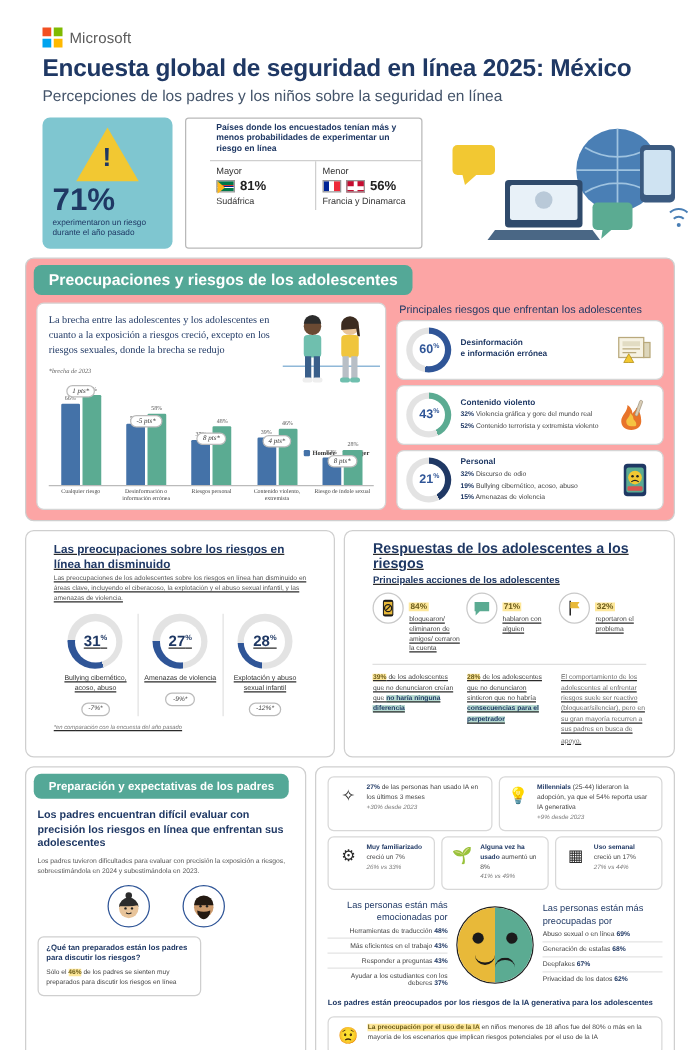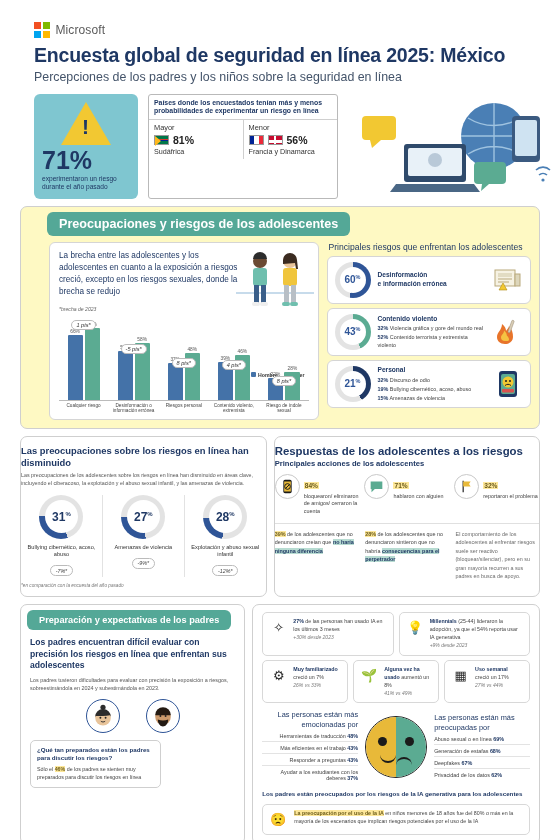--- a/index.html
+++ b/index.html
@@ -24,46 +24,46 @@
   h1.title { font-size: 19.5px; color: #1f3864; font-weight: bold; padding-left: 20px; letter-spacing: -.2px; }
   .subtitle { font-size: 12.4px; color: #44546a; padding-left: 20px; padding-top: 3px; }
 
   
   .topstats { display: flex; gap: 10px; padding: 10px 6px 0 20px; align-items: stretch; position: relative; z-index: 3; }
   .bigstat { width: 104px; background: #7fc6d0; border-radius: 6px; padding: 6px 8px 8px; position: relative; }
   .warn-tri { width: 0; height: 0; margin: 2px auto 0; border-left: 25px solid transparent; border-right: 25px solid transparent; border-bottom: 43px solid #f2c832; position: relative; }
   .warn-tri::after { content: "!"; position: absolute; left: -4px; top: 13px; font-size: 21px; font-weight: bold; color: #1f3864; }
   .bigstat .num { font-size: 25px; font-weight: bold; color: #1f3864; line-height: 1; margin-top: 3px; }
   .bigstat .cap { font-size: 6.6px; color: #1f3864; line-height: 1.25; margin-top: 2px; }
-  .ctable { flex: 1; border: 1px solid #b9b9b9; border-radius: 3px; background: #fff; max-width: 190px; }
+  .ctable { flex: 1; border: 1px solid #b9b9b9; border-radius: 3px; background: #fff; max-width: 190px; padding-left: 19px; }
   .ctable .ct-head { font-size: 6.9px; font-weight: bold; color: #1f3864; padding: 4px 5px 3px; line-height: 1.3; }
   .ct-row { display: flex; border-top: 1px solid #cfcfcf; }
   .ct-cell { flex: 1; padding: 3px 5px; }
   .ct-cell + .ct-cell { border-left: 1px solid #cfcfcf; }
   .ct-lab { font-size: 7.4px; color: #333; }
   .ct-flagrow { display: flex; align-items: center; gap: 4px; padding: 2px 0 1px; }
   .ct-pct { font-size: 10.5px; font-weight: bold; color: #222; }
   .ct-country { font-size: 7.2px; color: #333; }
   .flag { width: 15px; height: 10px; border: .5px solid #999; display: inline-block; }
   .flag-za { background: linear-gradient(#007749 33%, #fff 33% 38%, #de3831 38% 50%, #002395 50% 62%, #fff 62% 67%, #007749 67%); position: relative; }
   .flag-za::after { content:""; position:absolute; left:0; top:0; width:0; height:0; border-left:6px solid #ffb81c; border-top:5px solid transparent; border-bottom:5px solid transparent; }
   .flag-fr { background: linear-gradient(90deg,#002395 33%, #fff 33% 66%, #ed2939 66%); }
   .flag-dk { background: #c60c30; position: relative; }
   .flag-dk::before { content:""; position:absolute; left:5px; top:0; width:2.5px; height:100%; background:#fff; }
   .flag-dk::after { content:""; position:absolute; left:0; top:4px; width:100%; height:2.5px; background:#fff; }
 
   
   .hero-art { position: absolute; right: 6px; top: 96px; width: 210px; height: 100px; z-index: 1; }
 
   
-  .section { border: 1px solid #cfcfcf; border-radius: 7px; margin: 7px 6px 0 6px; background: #fef9c3; overflow: hidden; position: relative; z-index: 2; padding-left: 20px; }
+  .section { border: 1px solid #cfcfcf; border-radius: 7px; margin: 7px 6px 0 6px; background: #fca5a5; overflow: hidden; position: relative; z-index: 2; }
   .band { background: #54a897; color: #fff; font-size: 12.6px; font-weight: bold; padding: 5px 12px; border-radius: 6px; display: inline-block; margin: 5px 0 0 6px; }
   .sec-body { display: flex; gap: 8px; padding: 6px 8px 8px; }
 
-  .card { border: 1px solid #d5d5d5; border-radius: 6px; background: #fff; padding: 7px 9px; }
+  .card { border: 1px solid #d5d5d5; border-radius: 6px; background: #fff; padding: 7px 9px; font-family: Liberation Serif, serif; }
 
   
   .chart-card { flex: 1.22; position: relative; }
   .chart-lead { font-size: 8.2px; color: #1f3864; line-height: 1.45; width: 74%; }
   .note { font-size: 5.1px; color: #666; font-style: italic; margin-top: 8px; }
   .plot { position: relative; height: 98px; margin-top: 2px; }
   .groups { display: flex; align-items: flex-end; height: 86px; gap: 5px; padding: 0 2px; }
   .grp { flex: 1; display: flex; flex-direction: column; align-items: center; justify-content: flex-end; height: 100%; position: relative; }
   .pill { position: absolute; font-size: 5.6px; color: #333; border: .8px solid #bbb; border-radius: 7px; background: #fff; padding: 1.3px 4px; white-space: nowrap; font-style: italic; }
   .bars { display: flex; align-items: flex-end; gap: 2px; height: 100%; width: 100%; justify-content: center; }
@@ -89,21 +89,21 @@
   .donut .dv { font-size: 10px; font-weight: bold; color: #2f5597; }
   .donut .dv sup { font-size: 5.5px; }
   .risk-txt { flex: 1; min-width: 0; }
   .risk-title { font-size: 6.6px; font-weight: bold; color: #1f3864; line-height: 1.3; }
   .risk-sub { font-size: 5.4px; color: #444; line-height: 1.5; margin-top: 1px; }
   .risk-sub b { color: #1f3864; }
   .risk-ico { width: 30px; height: 28px; flex-shrink: 0; }
 
   
   .row2 { display: flex; gap: 7px; margin: 7px 6px 0; }
-  .panel { border: 1px solid #cfcfcf; border-radius: 7px; background: #fff; padding: 8px 0; }
+  .panel { border: 1px solid #cfcfcf; border-radius: 7px; background: #fff; padding: 8px 22px; text-decoration: underline; }
   .p-h { font-size: 9.4px; font-weight: bold; color: #1f3864; line-height: 1.3; }
   .p-sub { font-size: 5.3px; color: #555; line-height: 1.5; margin-top: 3px; }
   .donut-row { display: flex; margin-top: 7px; }
   .dcell { flex: 1; text-align: center; padding: 0 3px; }
   .dcell + .dcell { border-left: 1px solid #e2e2e2; }
   .bigdonut { width: 44px; height: 44px; border-radius: 50%; margin: 0 auto; display: flex; align-items: center; justify-content: center; }
   .bigdonut .hole { width: 33px; height: 33px; background: #fff; border-radius: 50%; display: flex; align-items: center; justify-content: center; }
   .bigdonut .dv { font-size: 12px; font-weight: bold; color: #1f3864; }
   .bigdonut .dv sup { font-size: 6px; }
   .dlab { font-size: 5.6px; color: #333; line-height: 1.35; margin-top: 5px; }

